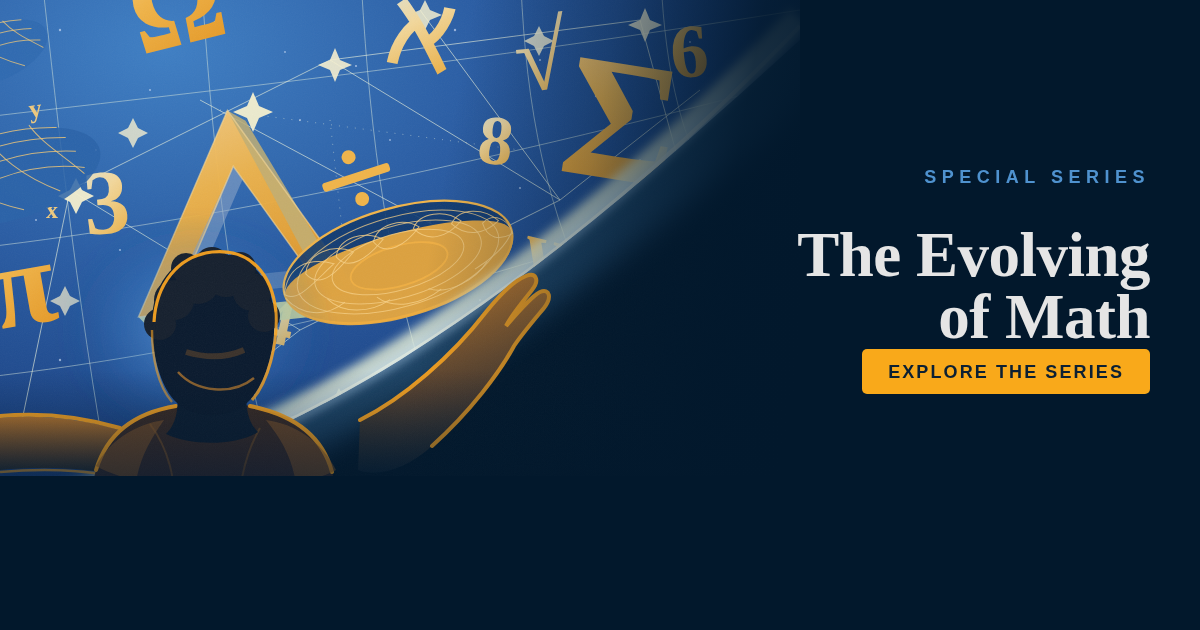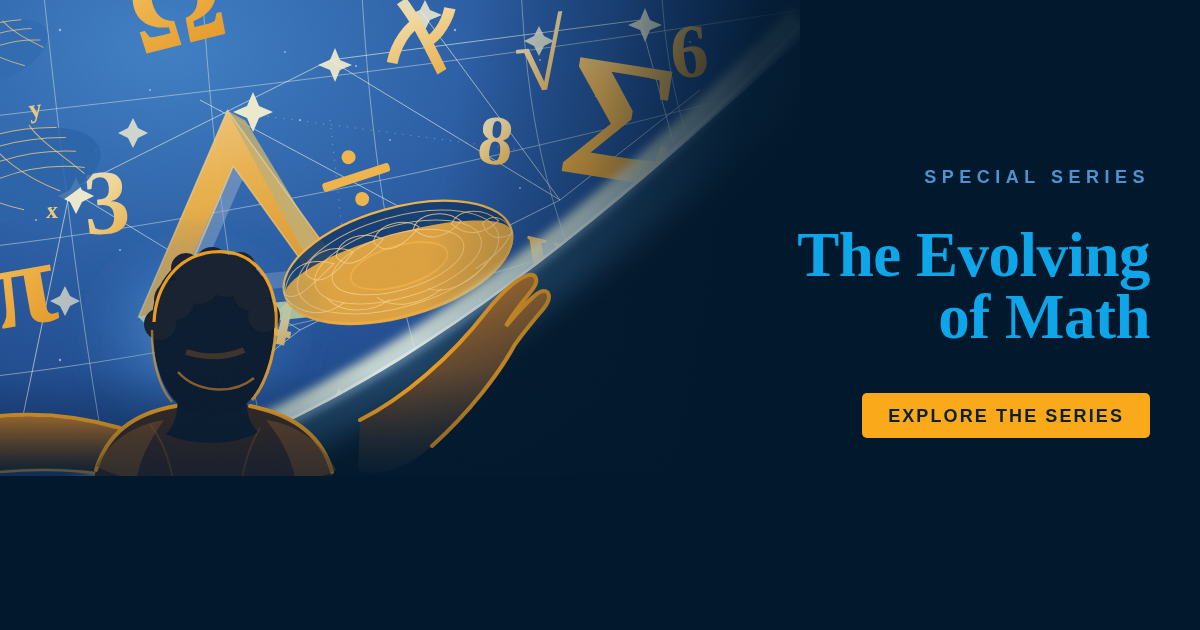--- a/index.html
+++ b/index.html
@@ -55,27 +55,26 @@
     line-height:1;
     text-transform:uppercase;
     white-space:nowrap;
   }
   #headline {
     margin-top:38px;
     font-family:"Liberation Serif", serif;
     font-weight:700;
     font-size:63px;
     line-height:0.99;
-    color:#0ea5e9;
+    color:#e5e5e5;
     letter-spacing:-0.5px;
     text-align:right;
   }
   #headline .ln { display:block; white-space:nowrap; }
   #cta {
-    margin-top:44px;
     display:inline-block;
     background:#f9a91a;
     color:#0c2033;
     font-family:"Liberation Sans", sans-serif;
     font-size:18px; font-weight:700;
     letter-spacing:2.1px;
     padding:14px 26px 13px 26px;
     border:none; border-radius:5px;
     cursor:pointer; line-height:1;
     white-space:nowrap;

